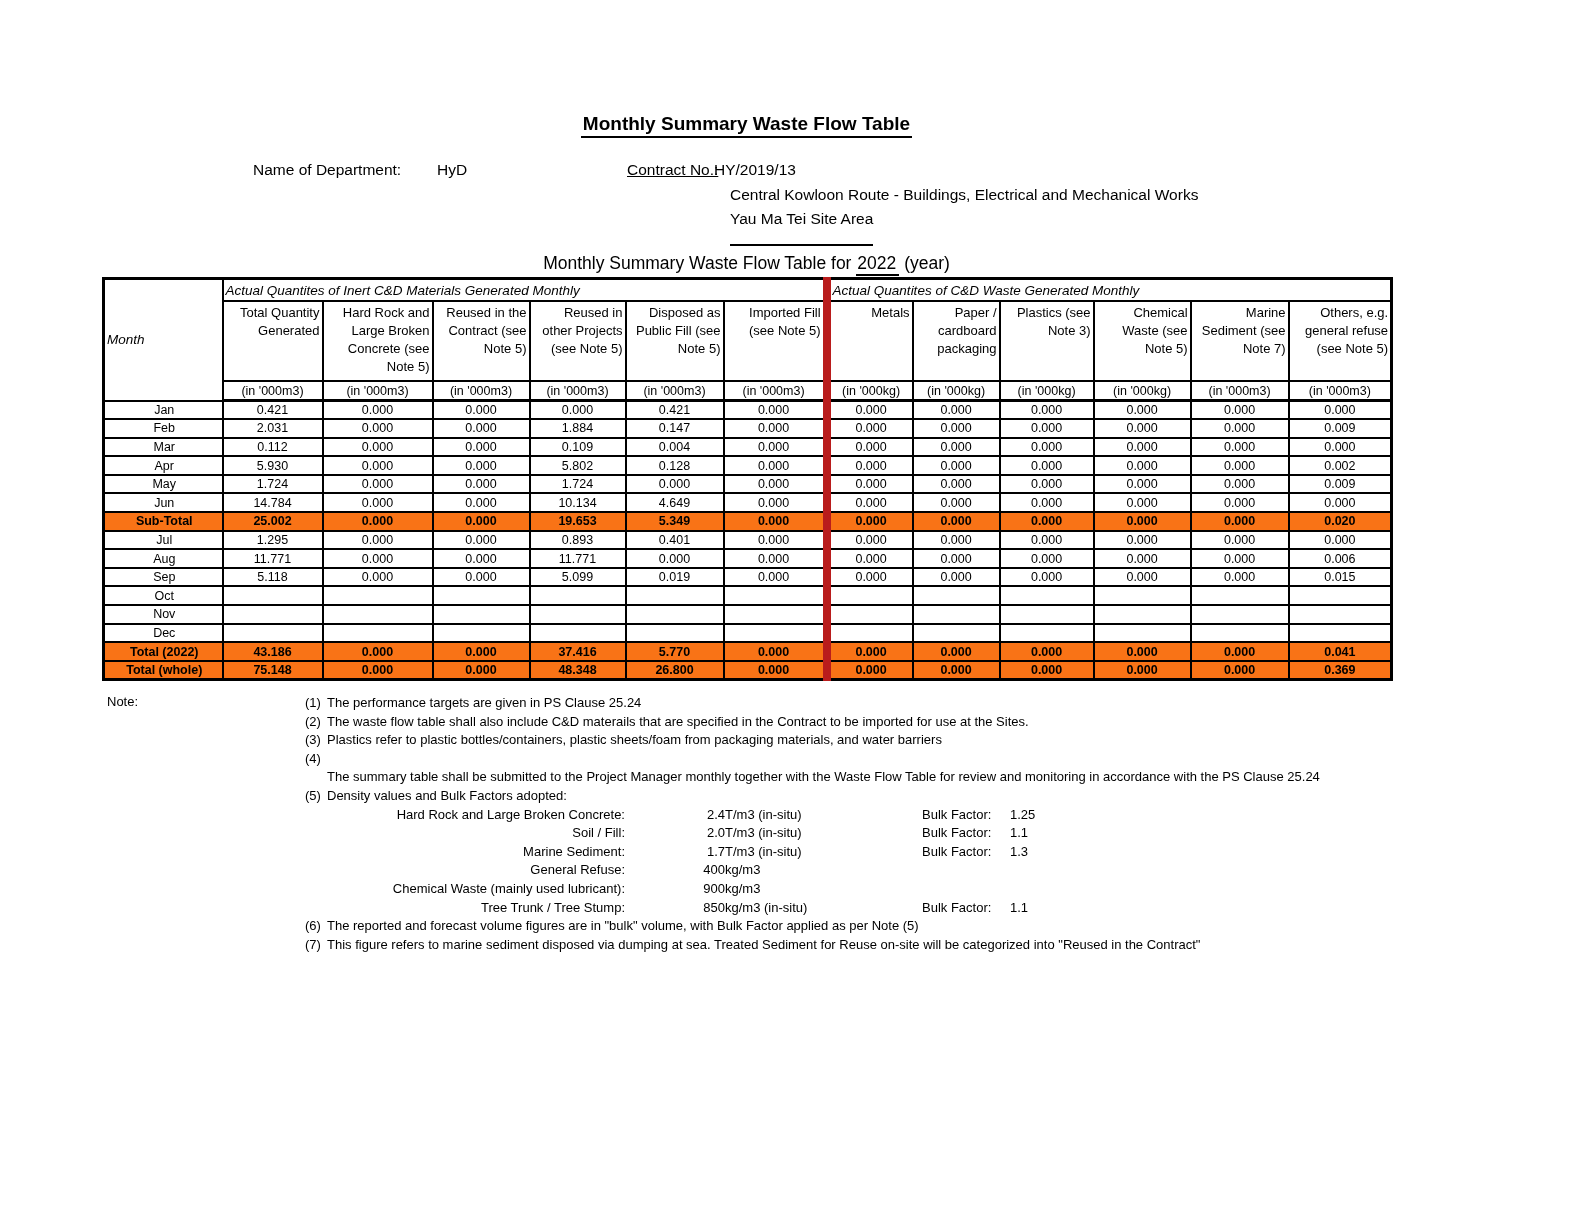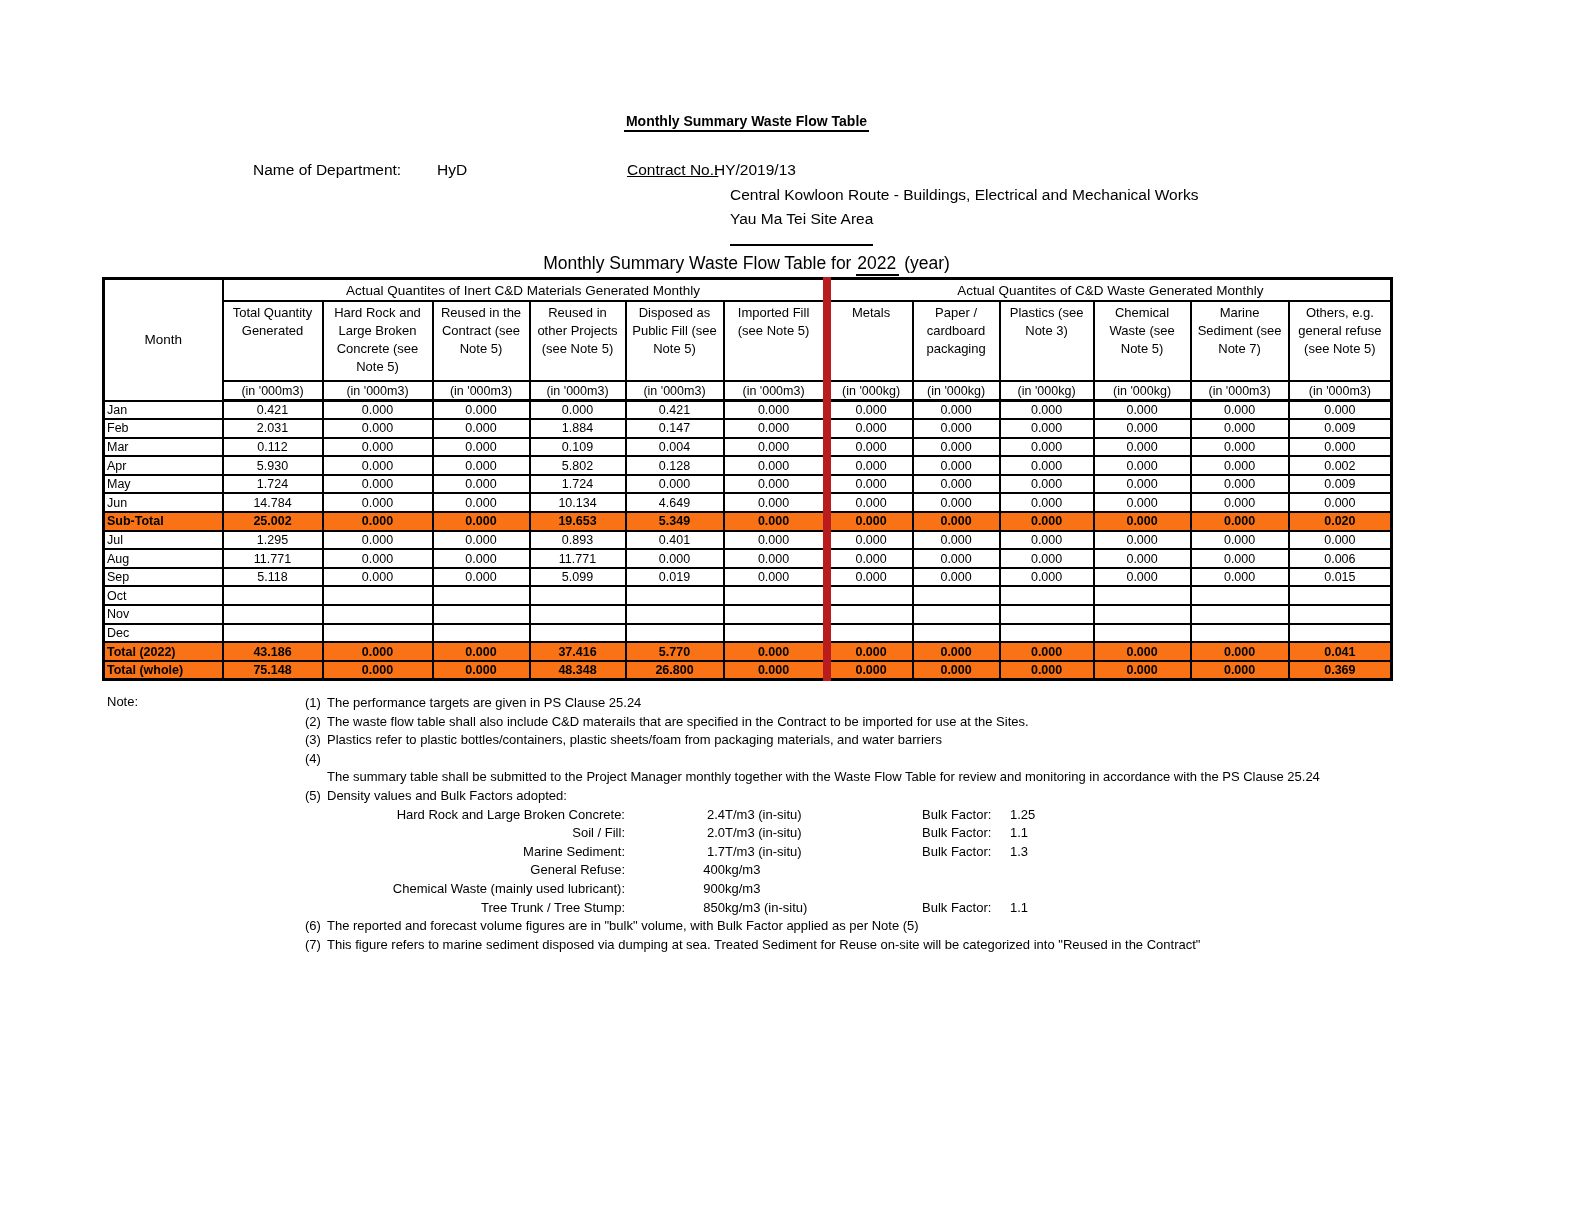--- a/index.html
+++ b/index.html
@@ -2,43 +2,43 @@
 <html><head>
 <meta charset="utf-8">
 <style>
   html,body { margin:0; padding:0; background:#fff; }
   .page {
     position:relative; width:1584px; height:1224px; background:#ffffff;
     font-family:"Liberation Sans", sans-serif; color:#000; overflow:hidden;
   }
   
   .content-centered { position:absolute; left:102px; width:1289px; text-align:center; }
-  .doc-title { top:113px; font-size:14px; font-weight:bold; }
+  .doc-title { top:113px; font-size:19px; font-weight:bold; }
   .doc-title .u-thick { display:inline-block; border-bottom:2.5px solid #000; padding:0 2px 1px 2px; }
   .hdr { position:absolute; font-size:15.5px; white-space:nowrap; }
   .hdr-dept-label   { left:253px; top:161px; }
   .hdr-dept-value   { left:437px; top:161px; }
   .hdr-contract-label { left:627px; top:161px;text-decoration:underline; }
   .hdr-contract-value { left:714px; top:161px; }
   .hdr-contract-desc  { left:730px; top:186px; }
   .hdr-site-area      { left:730px; top:210px; border-bottom:2px solid #000; padding-bottom:16px; }
   .tbl-subtitle { top:253px; font-size:17.5px; }
   .tbl-subtitle .u-year { display:inline-block; border-bottom:2px solid #000; padding:0 3px 0 1px; }
   
   table.waste { position:absolute; left:102px; top:277px; border-collapse:collapse; table-layout:fixed;
     width:1288px; border:3px solid #000; }
   table.waste th, table.waste td { border:2px solid #000; padding:0 2px; overflow:hidden; font-weight:normal; }
   table.waste .group-sep { border-left:8px solid #b91c1c; }
-  tr.h-group th { height:20px; font-size:13.5px; text-align:center; vertical-align:middle; }
-  tr.h-cols th { height:76px; font-size:13px; line-height:18px; text-align:center; vertical-align:top; padding-top:2px; }
+  tr.h-group th { height:20px; font-size:13.5px; text-align:left; vertical-align:middle;font-style:italic; }
+  tr.h-cols th { height:76px; font-size:13px; line-height:18px; text-align:right; vertical-align:top; padding-top:2px; }
   tr.h-units th { height:17px; font-size:12.5px; text-align:center; vertical-align:middle; border-bottom:3px solid #000;margin-left:28px; }
   th.month-head { vertical-align:bottom; text-align:center; font-size:13px; padding-bottom:1px; }
   tbody tr { height:18.6px; }
   tbody td { font-size:12.5px; text-align:center; vertical-align:middle; }
-  tbody td.month-cell { text-align:left; padding-right:0; }
+  tbody td.month-cell { text-align:center; padding-right:0; }
   tbody tr.total-row td { background:#f97316; font-weight:bold; }
   
   .note-label { position:absolute; left:107px; top:694px; font-size:13px; }
   .notes-flow { position:absolute; left:305px; top:694px; width:1240px; font-size:13px; }
   .note-line { display:flex; height:18.6px; line-height:18.6px; white-space:nowrap; }
   .note-num { width:22px; flex:0 0 22px; }
   .density-line { display:grid; grid-template-columns:320px 100px 197px 88px 60px; height:18.6px; line-height:18.6px; white-space:nowrap; }
   .density-label { text-align:right; }
   .density-value { text-align:right; }
   .density-unit  { text-align:left; padding-left:0; }

